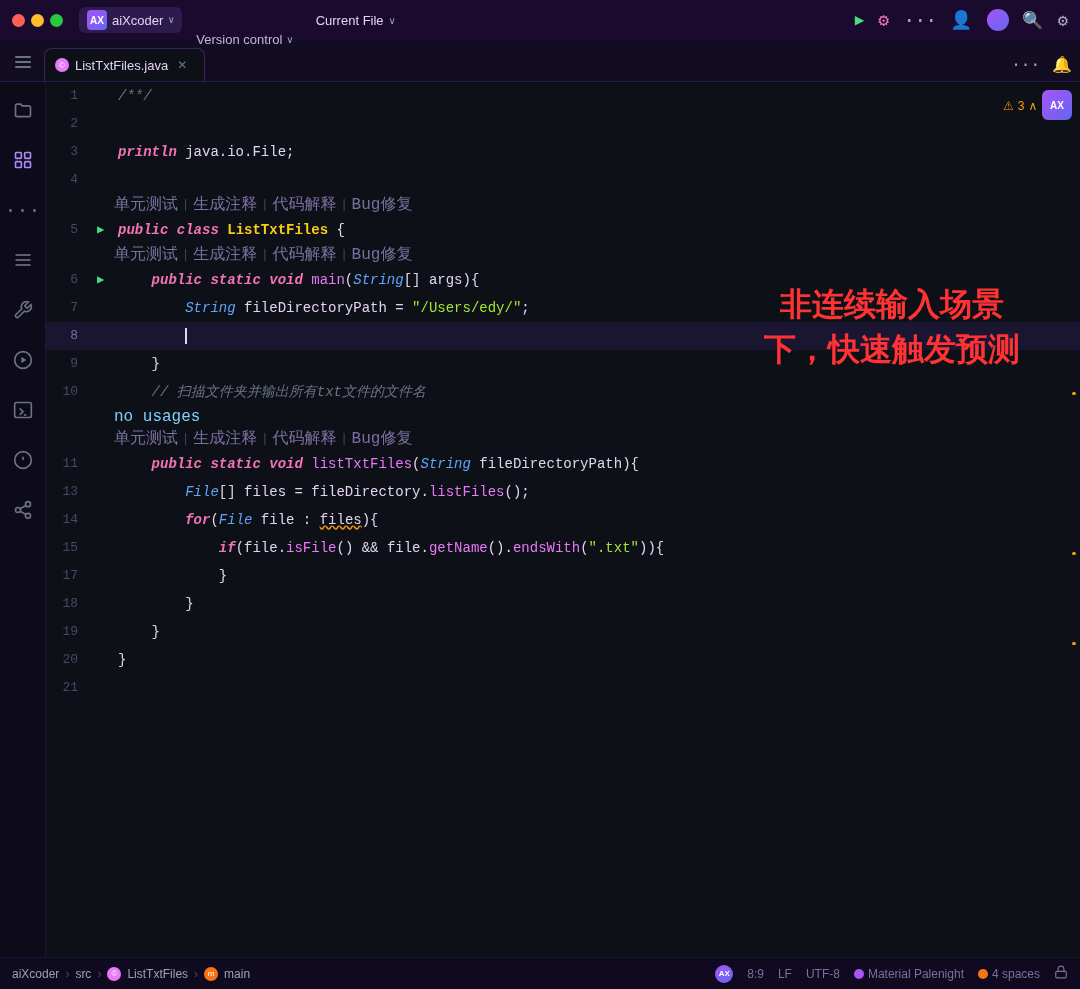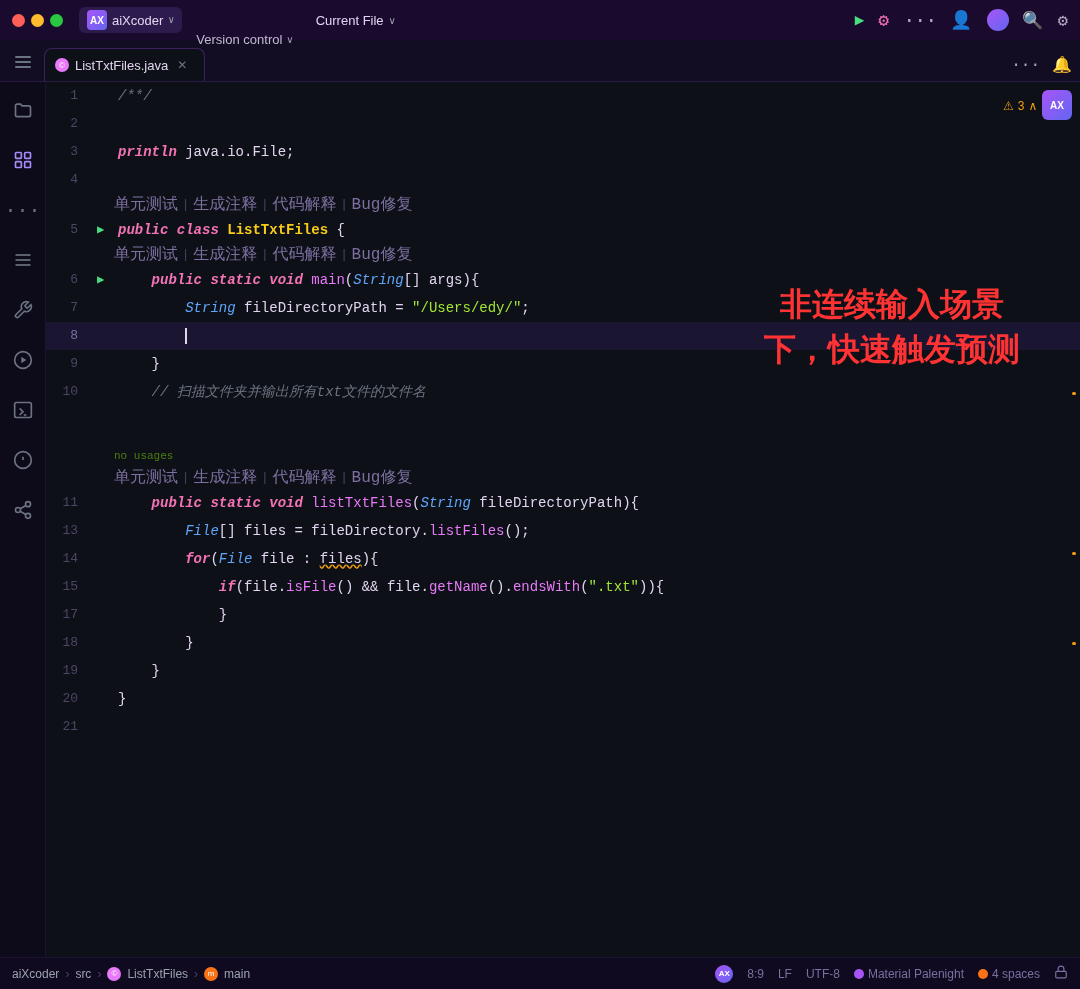--- a/index.html
+++ b/index.html
@@ -612,21 +612,21 @@
         <span class="line-content c-normal">    }</span>
       </div>
 
       <div class="code-line">
         <span class="line-num">10</span>
         <span class="line-gutter"></span>
         <span class="line-content c-comment">    // 扫描文件夹并输出所有txt文件的文件名</span>
       </div>
 
       <div class="annotation-row">
-        <span style="color:#4d7c0f;font-size:11px;margin-top:39px;">no usages</span>
+        <span style="color:#7dd3fc;font-size:16px;">no usages</span>
       </div>
       <div class="annotation-row">
         <span class="hint-link">单元测试</span>
         <span style="color:#4b4566;">|</span>
         <span class="hint-link">生成注释</span>
         <span style="color:#4b4566;">|</span>
         <span class="hint-link">代码解释</span>
         <span style="color:#4b4566;">|</span>
         <span class="hint-link">Bug修复</span>
       </div>

